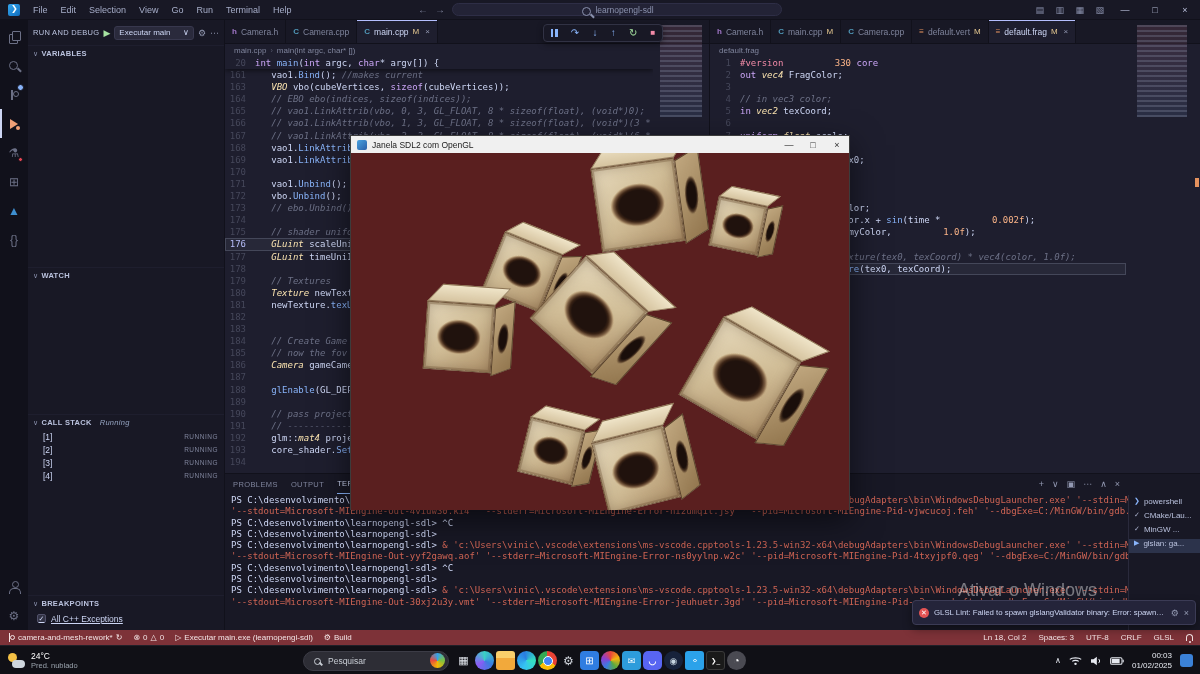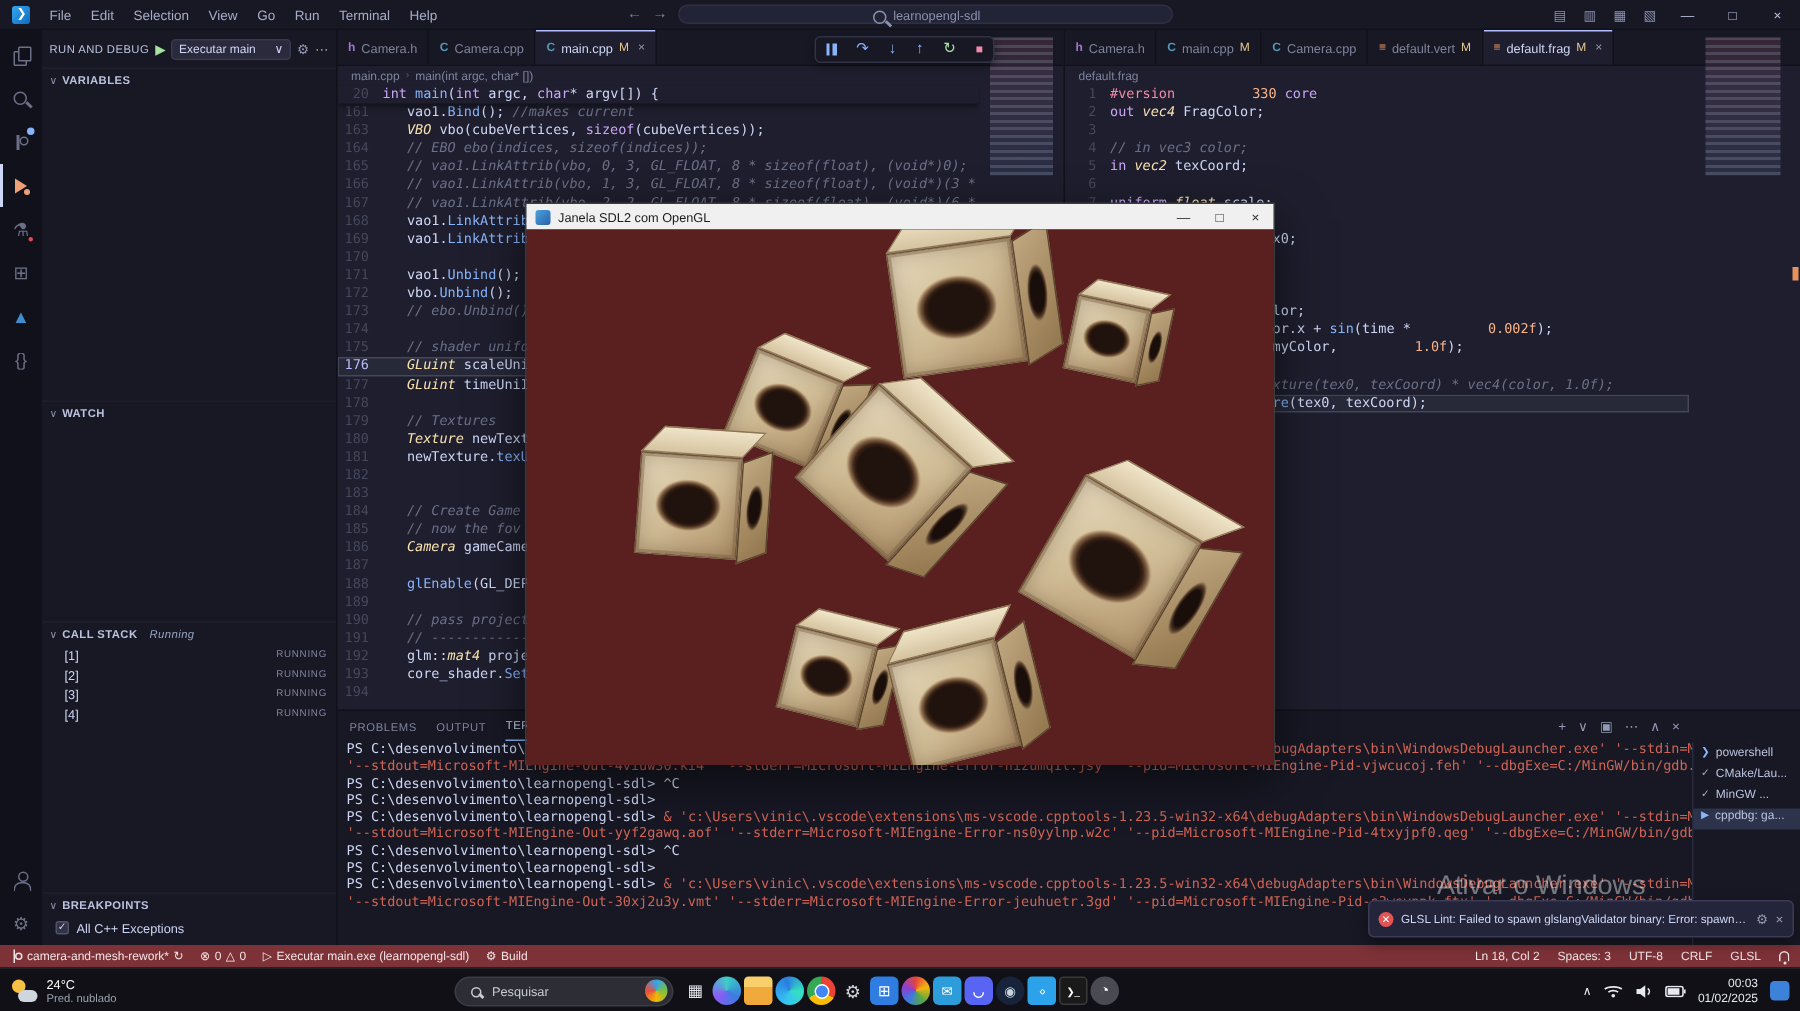--- a/index.html
+++ b/index.html
@@ -62,21 +62,21 @@
   .sb-mini{color:#9399b2;font-size:9px;}
   .sec-head{height:16px;display:flex;align-items:center;gap:3px;padding:0 5px;font-size:7.5px;
             font-weight:bold;color:#bac2de;letter-spacing:.3px;flex:none;border-top:1px solid #1e1e2e;}
   .chev{font-size:7px;color:#8a91ad;font-weight:normal;}
   .cs-status{font-weight:normal;font-style:italic;color:#94a3c0;font-size:7.5px;margin-left:5px;}
   .sec-body-vars{height:206px;flex:none;}
   .sec-body-watch{height:131px;flex:none;}
   .sec-body-cs{flex:1;overflow:hidden;}
   .frame{height:13px;display:flex;align-items:center;padding:0 6px 0 15px;font-size:8.5px;color:#cdd6f4;}
   .frame .badge{margin-left:auto;font-size:6.5px;letter-spacing:.5px;color:#7f849c;}
-  .bp-row{height:15px;display:flex;align-items:center;gap:5px;padding:0 9px;font-size:8.5px;flex:none;margin-bottom:4px;}
+  .bp-row{height:15px;display:flex;align-items:center;gap:5px;padding:0 9px;font-size:8.5px;flex:none;margin-bottom:4px;text-decoration:underline;}
   .checkbox{width:9px;height:9px;background:#313244;border:1px solid #51516a;border-radius:2px;
             color:#cdd6f4;font-size:7px;line-height:8px;text-align:center;}
 
   
   .editor-area{position:absolute;left:225px;top:20px;width:975px;height:453px;}
   .egroup{position:absolute;top:0;height:453px;background:#1e1e2e;overflow:hidden;}
   #eg-left{left:0;width:485px;border-right:1px solid #11111b;}
   #eg-right{left:485px;width:490px;}
   .tabbar{height:24px;background:#181825;display:flex;align-items:stretch;border-bottom:1px solid #11111b;}
   .tab{display:flex;align-items:center;gap:4px;padding:0 7px;font-size:8.5px;color:#7f849c;
@@ -535,21 +535,21 @@
         <div class="tl-row">
           <span class="tl-ico tli-check">✓</span>
           <span>CMake/Lau...</span>
         </div>
         <div class="tl-row">
           <span class="tl-ico tli-check">✓</span>
           <span>MinGW ...</span>
         </div>
         <div class="tl-row selected">
           <span class="tl-ico tli-debug">▶</span>
-          <span>cppdbg: ga...</span>
+          <span>glslan: ga...</span>
         </div>
       </div>
   </div>
 
   <div class="sdl">
     <div class="sdl-title">
       <span class="sdl-ico"></span>
       <span>Janela SDL2 com OpenGL</span>
       <div class="sdl-btns">
         <span class="sdl-btn">—</span>

